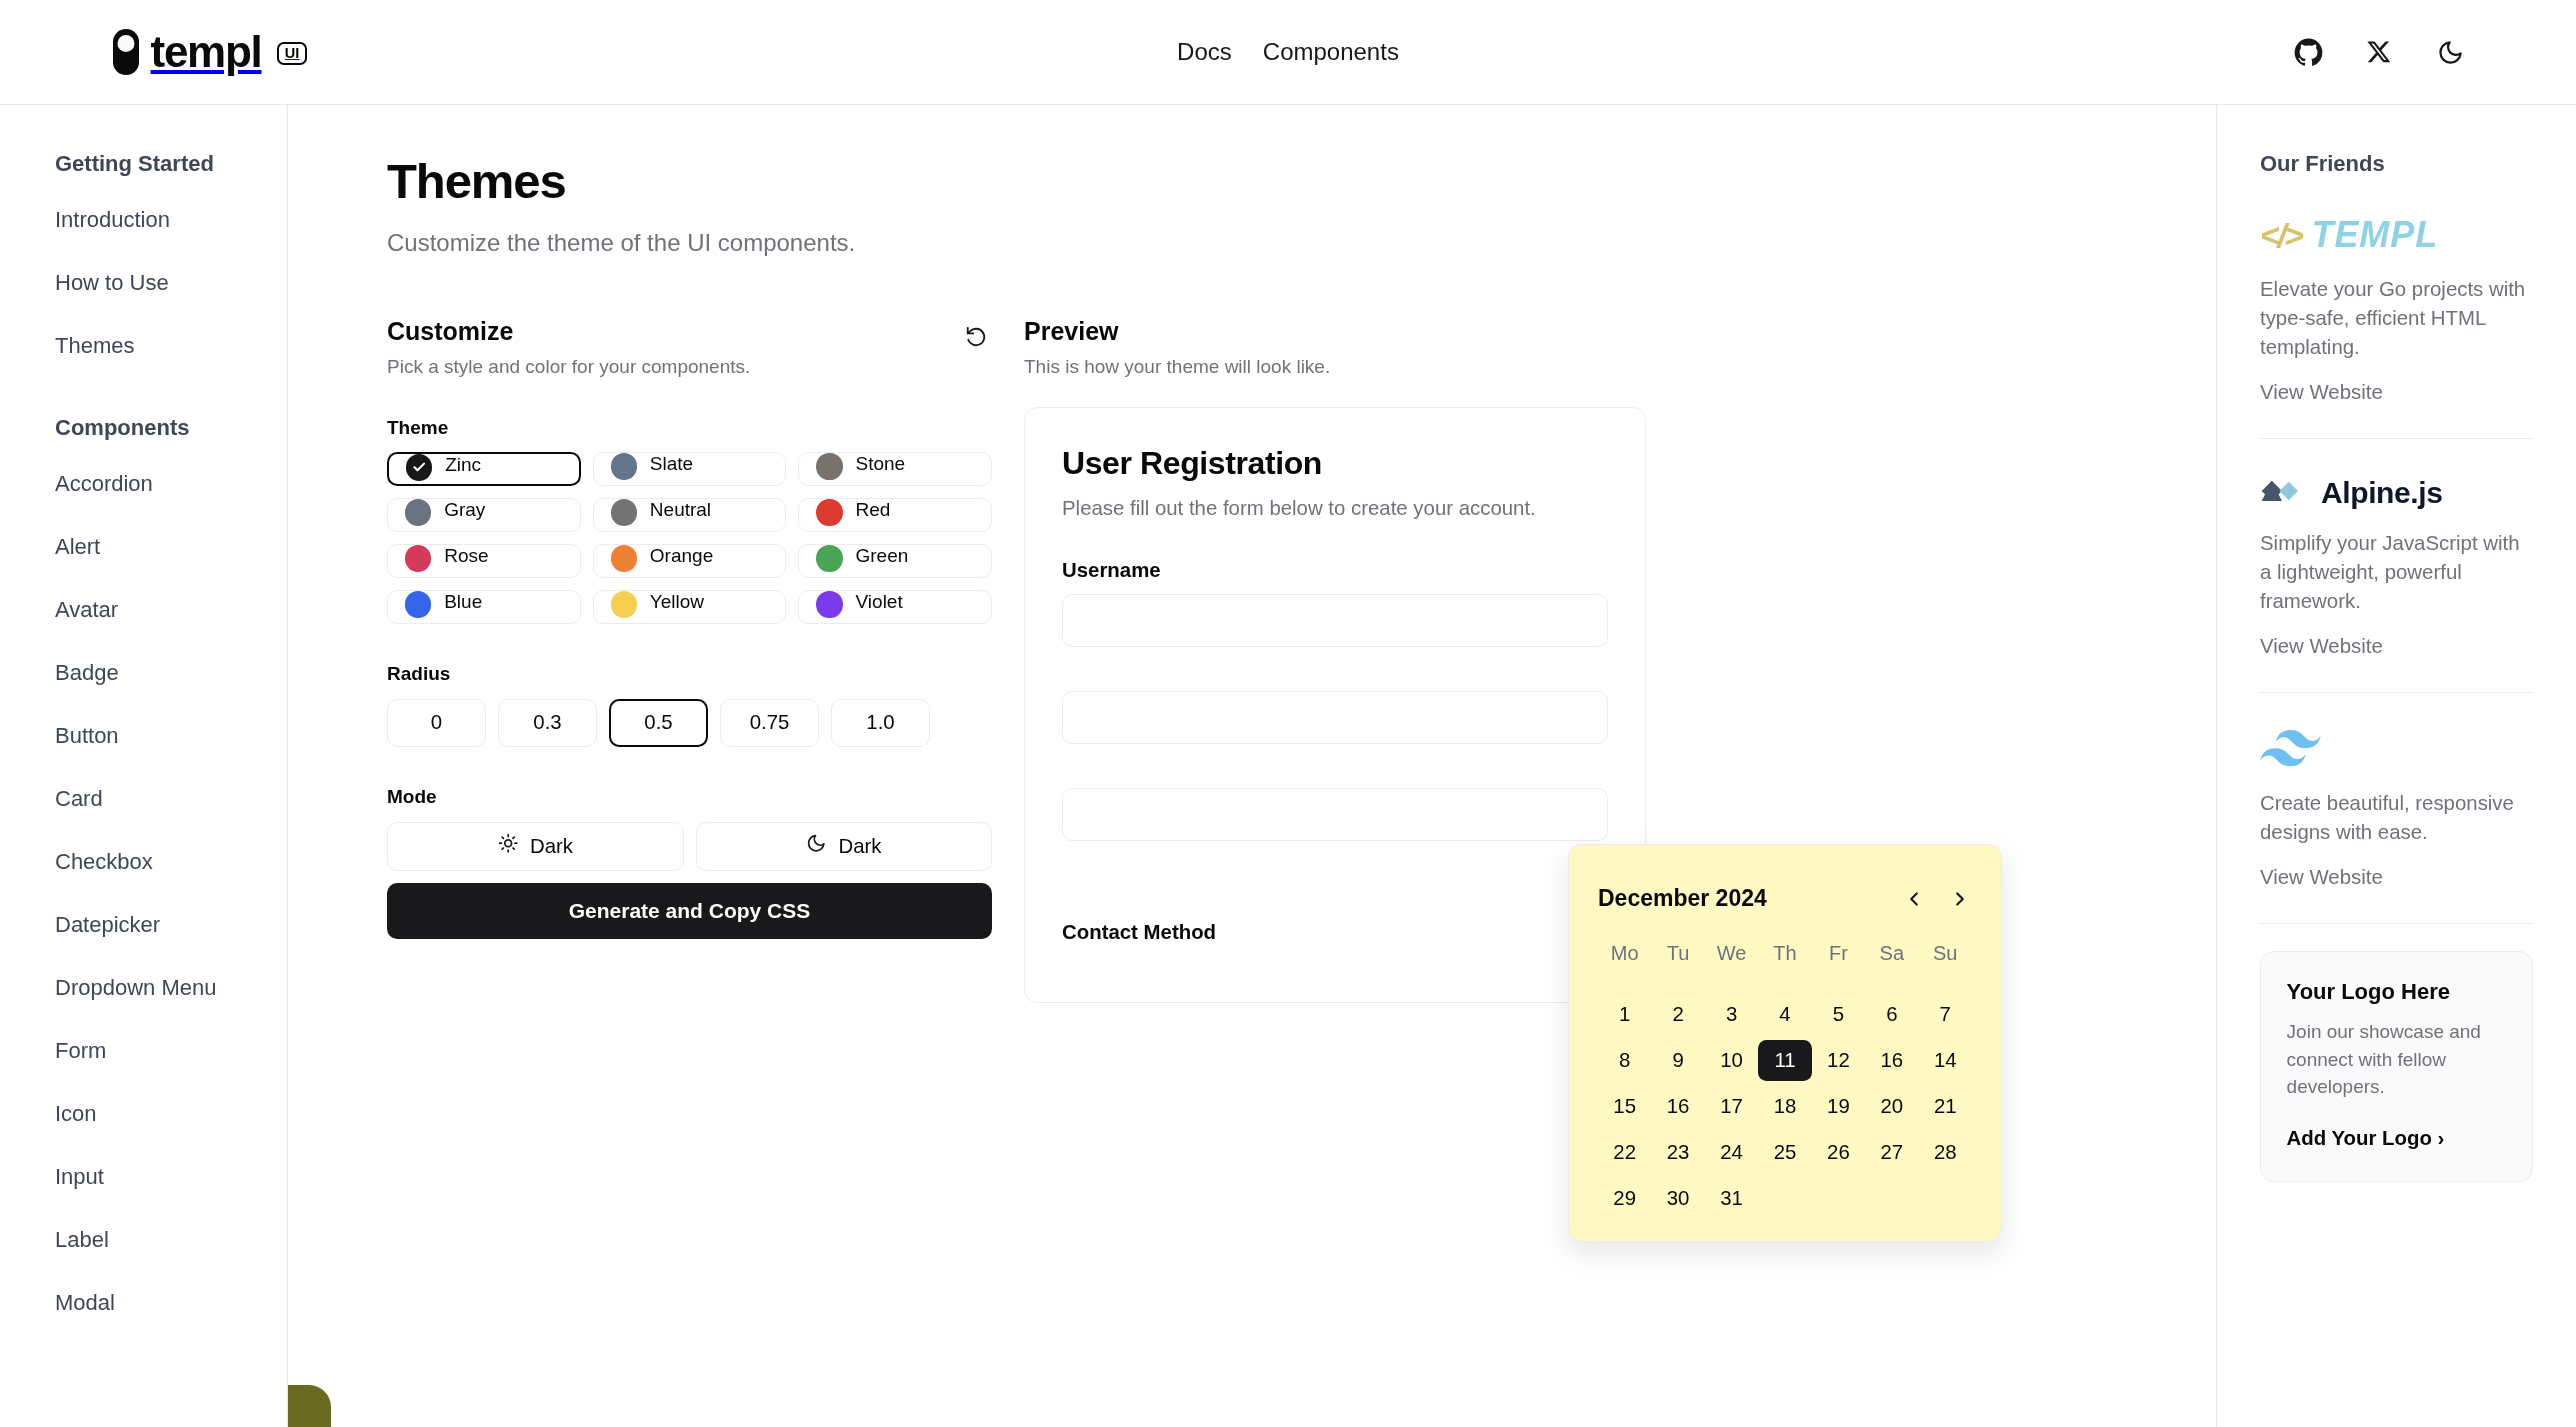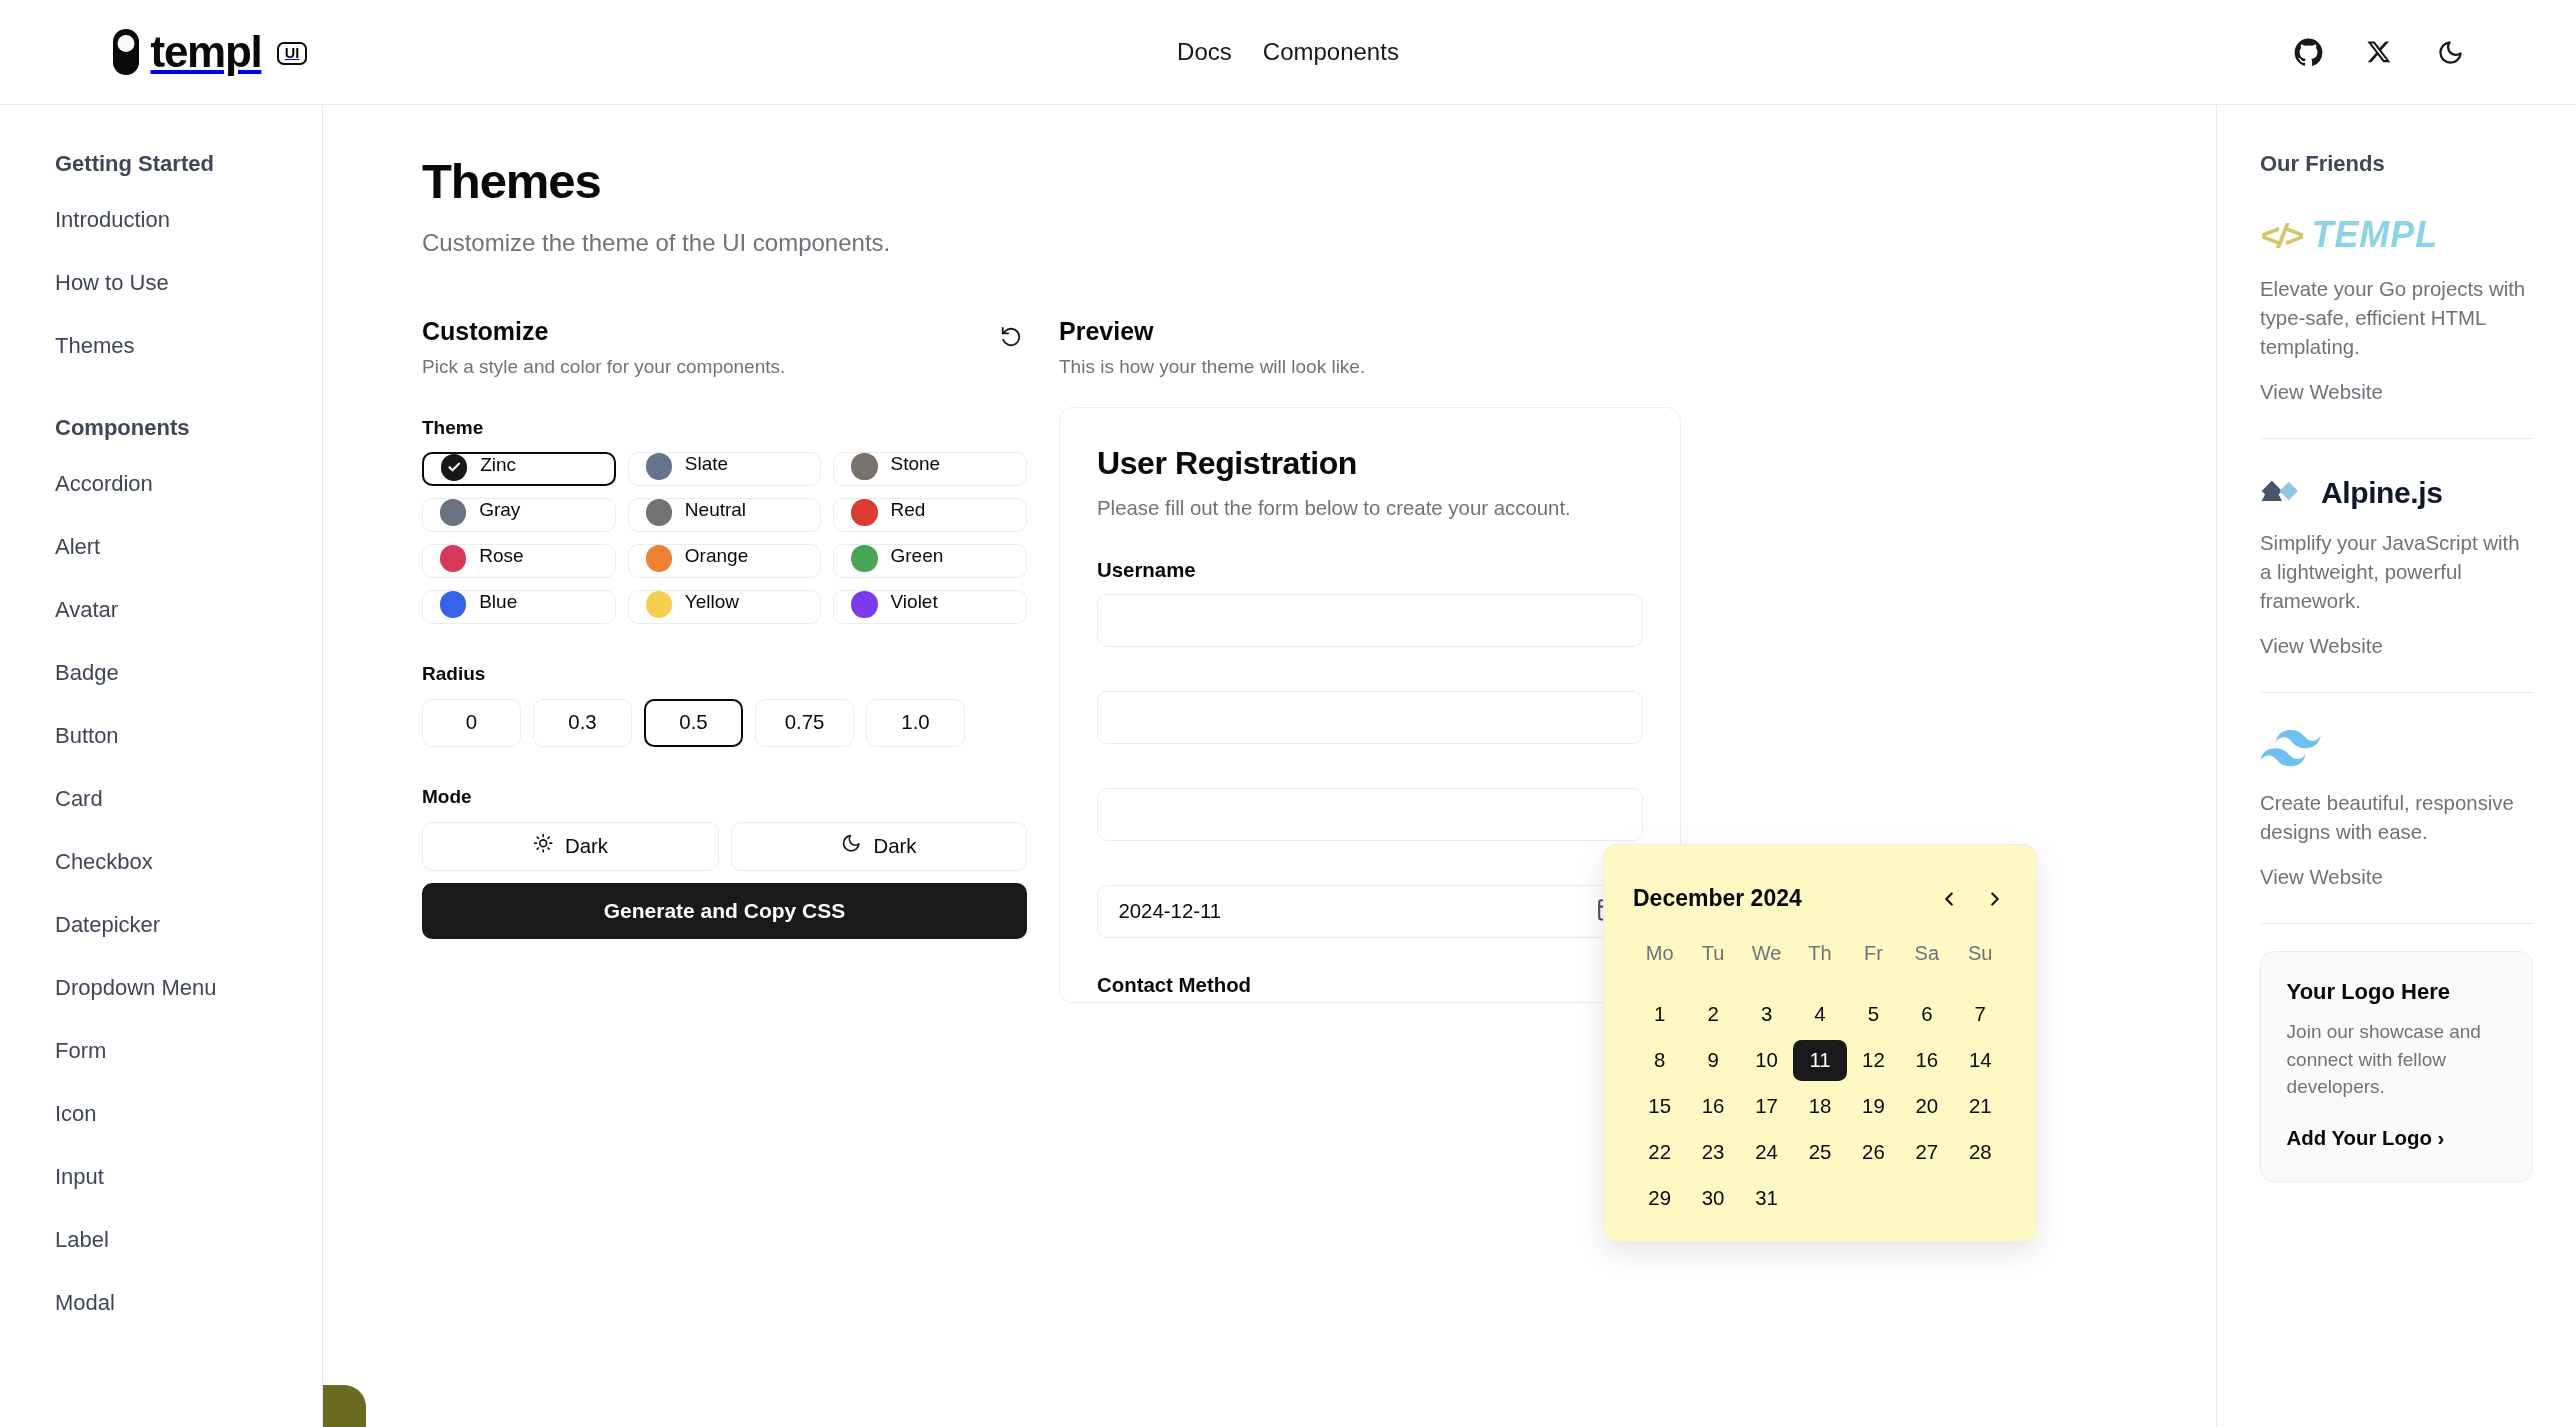--- a/index.html
+++ b/index.html
@@ -43,21 +43,21 @@
     margin-left:auto; margin-right:109px;
     display:flex; align-items:center; gap:37px;
   }
   .icon-btn{ display:flex; align-items:center; justify-content:center; width:34px; height:34px; }
 
   
   .shell{ display:flex; height:calc(1428px - 105px); }
 
   
   .sidebar{
-    width:323px; flex:none; border-right:0.9px solid #e8e8ea;
+    width:288px; flex:none; border-right:0.9px solid #e8e8ea;
     padding:46px 4px 0 55px; overflow:hidden;
   }
   .side-group-title{ font-size:22px; font-weight:700; color:#3f4655; margin-bottom:30px; }
   .side-item{ font-size:22px; color:#3f4655; display:block; margin-bottom:37px; text-decoration:none; }
   .side-gap{ height:19px; }
 
   
   .main{ flex:1; padding:48px 0 0 0; overflow:hidden; position:relative; }
   .main-inner{ padding-left:99px; }
   .page-title{ font-size:49px; font-weight:700; letter-spacing:-1.1px; color:#09090b; }
@@ -348,29 +348,20 @@
                 <span></span>
               </div>
 
             <div style="height:44px;"></div>
             <div class="pv-input"></div>
 
             <div style="height:44px;"></div>
             <div class="pv-input"></div>
 
             <div style="height:44px;"></div>
-            <div class="pv-input">
-              <span>2024-12-11</span>
-              <span class="cal-ic">
-                <svg width="25.6" height="25.6" viewBox="0 0 24 24" fill="none" stroke="#52525b" stroke-width="2" stroke-linecap="round" stroke-linejoin="round">
-                    <rect x="3" y="4" width="18" height="18" rx="2"></rect>
-                    <path d="M16 2v4M8 2v4M3 10h18"></path>
-                  </svg>
-              </span>
-            </div>
 
             <div class="pv-label">Contact Method</div>
 
           </div>
         </section>
 
       </div>
     </div>
 
     <div class="calendar">

